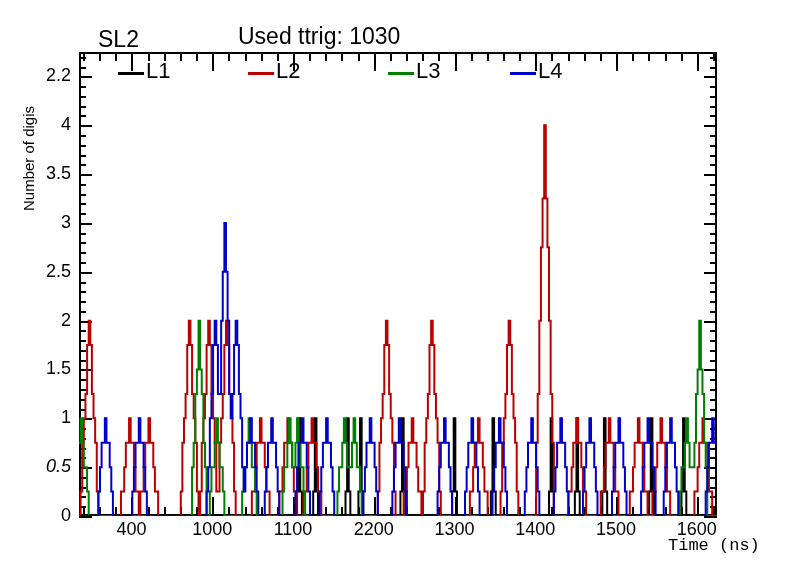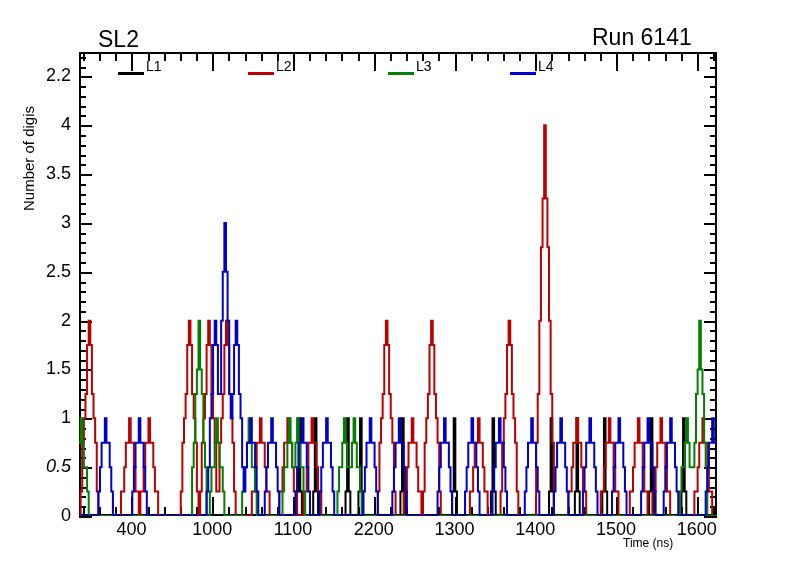--- a/index.html
+++ b/index.html
@@ -11,49 +11,49 @@
   #sl-label{left:98px;top:26px;}
   #ttrig-label{left:238px;top:23px;}
   #run-label{left:592px;top:24px;}
 
   #plot-frame{position:absolute;left:79px;top:52px;width:638px;height:464px;
               border:2px solid #000;box-sizing:border-box;background:#fff;}
 
   #ylabel{position:absolute;left:-52px;top:150px;width:160px;text-align:center;
           transform:rotate(-90deg);transform-origin:center center;
           font-size:15px;white-space:nowrap;}
-  #xlabel{position:absolute;left:623px;top:536px;font-size:12px;white-space:nowrap;}
+  #xlabel{position:absolute;left:668px;top:536px;font-size:17px;white-space:nowrap;font-family:Liberation Mono, monospace;}
 
   .ytick-major{position:absolute;left:79px;width:13px;height:0;border-top:2px solid #000;}
   .ytick-minor{position:absolute;left:79px;width:7px;height:0;border-top:2px solid #000;}
   .ytick-major-r{position:absolute;width:13px;height:0;border-top:2px solid #000;}
   .ytick-minor-r{position:absolute;width:7px;height:0;border-top:2px solid #000;}
   .ytick-lab{position:absolute;font-size:18px;text-align:right;width:60px;}
 
   .xtick-major{position:absolute;top:497px;width:0;height:19px;border-left:2px solid #000;}
   .xtick-minor{position:absolute;top:507px;width:0;height:9px;border-left:2px solid #000;}
   .xtick-major-t{position:absolute;top:52px;width:0;height:19px;border-left:2px solid #000;}
   .xtick-minor-t{position:absolute;top:52px;width:0;height:9px;border-left:2px solid #000;}
   .xtick-lab{position:absolute;top:519px;font-size:18px;text-align:center;width:80px;}
 
   #legend{position:absolute;left:100px;top:60px;width:500px;height:28px;}
   .leg-entry{position:absolute;top:0;height:28px;}
   .leg-line{position:absolute;top:12px;left:0;width:26px;height:0;border-top:3px solid #000;}
-  .leg-txt{position:absolute;left:28px;top:-2px;font-size:14px;white-space:nowrap;}
+  .leg-txt{position:absolute;left:28px;top:-2px;font-size:22px;white-space:nowrap;}
 
   #curves{position:absolute;left:79px;top:52px;width:638px;height:464px;overflow:hidden;}
   #curves svg{display:block;}
 </style>
 </head>
 <body>
 
 <div id="root">
 
   <div class="hdr" id="sl-label">SL2</div>
-  <div class="hdr" id="run-label">Run 6141</div>
+  <div class="hdr" id="ttrig-label">Used ttrig: 1030</div>
 
   <div id="ylabel">Number of digis</div>
   <div id="xlabel">Time (ns)</div>
 
   <div id="plot-frame"></div>
 
   <div id="ticks-y">
       <div class="ytick-major" style="top: 516px;"></div>
       <div class="ytick-major-r" style="top: 516px; left: 704px;"></div>
       <div class="ytick-lab" style="top: 505px; left: 11px;">0</div>

